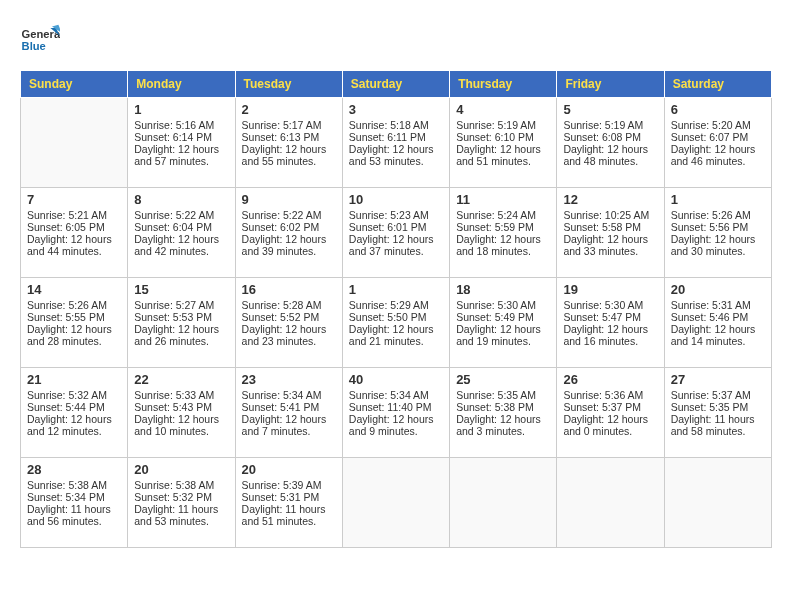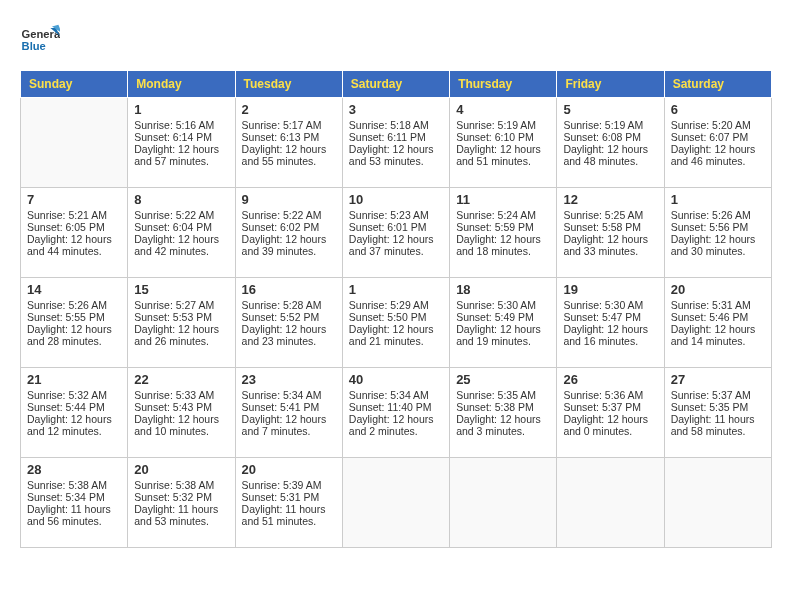--- a/index.html
+++ b/index.html
@@ -176,21 +176,21 @@
         </td>
         <td class="calendar-cell">
           <span class="cell-date">11</span>
           <div>Sunrise: 5:24 AM</div>
           <div>Sunset: 5:59 PM</div>
           <div>Daylight: 12 hours</div>
           <div>and 18 minutes.</div>
         </td>
         <td class="calendar-cell">
           <span class="cell-date">12</span>
-          <div>Sunrise: 5:25 AM</div>
+          <div>Sunrise: 10:25 AM</div>
           <div>Sunset: 5:58 PM</div>
           <div>Daylight: 12 hours</div>
           <div>and 33 minutes.</div>
         </td>
         <td class="calendar-cell">
           <span class="cell-date">1</span>
           <div>Sunrise: 5:26 AM</div>
           <div>Sunset: 5:56 PM</div>
           <div>Daylight: 12 hours</div>
           <div>and 30 minutes.</div>
@@ -267,21 +267,21 @@
           <div>Sunrise: 5:34 AM</div>
           <div>Sunset: 5:41 PM</div>
           <div>Daylight: 12 hours</div>
           <div>and 7 minutes.</div>
         </td>
         <td class="calendar-cell">
           <span class="cell-date">40</span>
           <div>Sunrise: 5:34 AM</div>
           <div>Sunset: 11:40 PM</div>
           <div>Daylight: 12 hours</div>
-          <div>and 2 minutes.</div>
+          <div>and 9 minutes.</div>
         </td>
         <td class="calendar-cell">
           <span class="cell-date">25</span>
           <div>Sunrise: 5:35 AM</div>
           <div>Sunset: 5:38 PM</div>
           <div>Daylight: 12 hours</div>
           <div>and 3 minutes.</div>
         </td>
         <td class="calendar-cell">
           <span class="cell-date">26</span>

